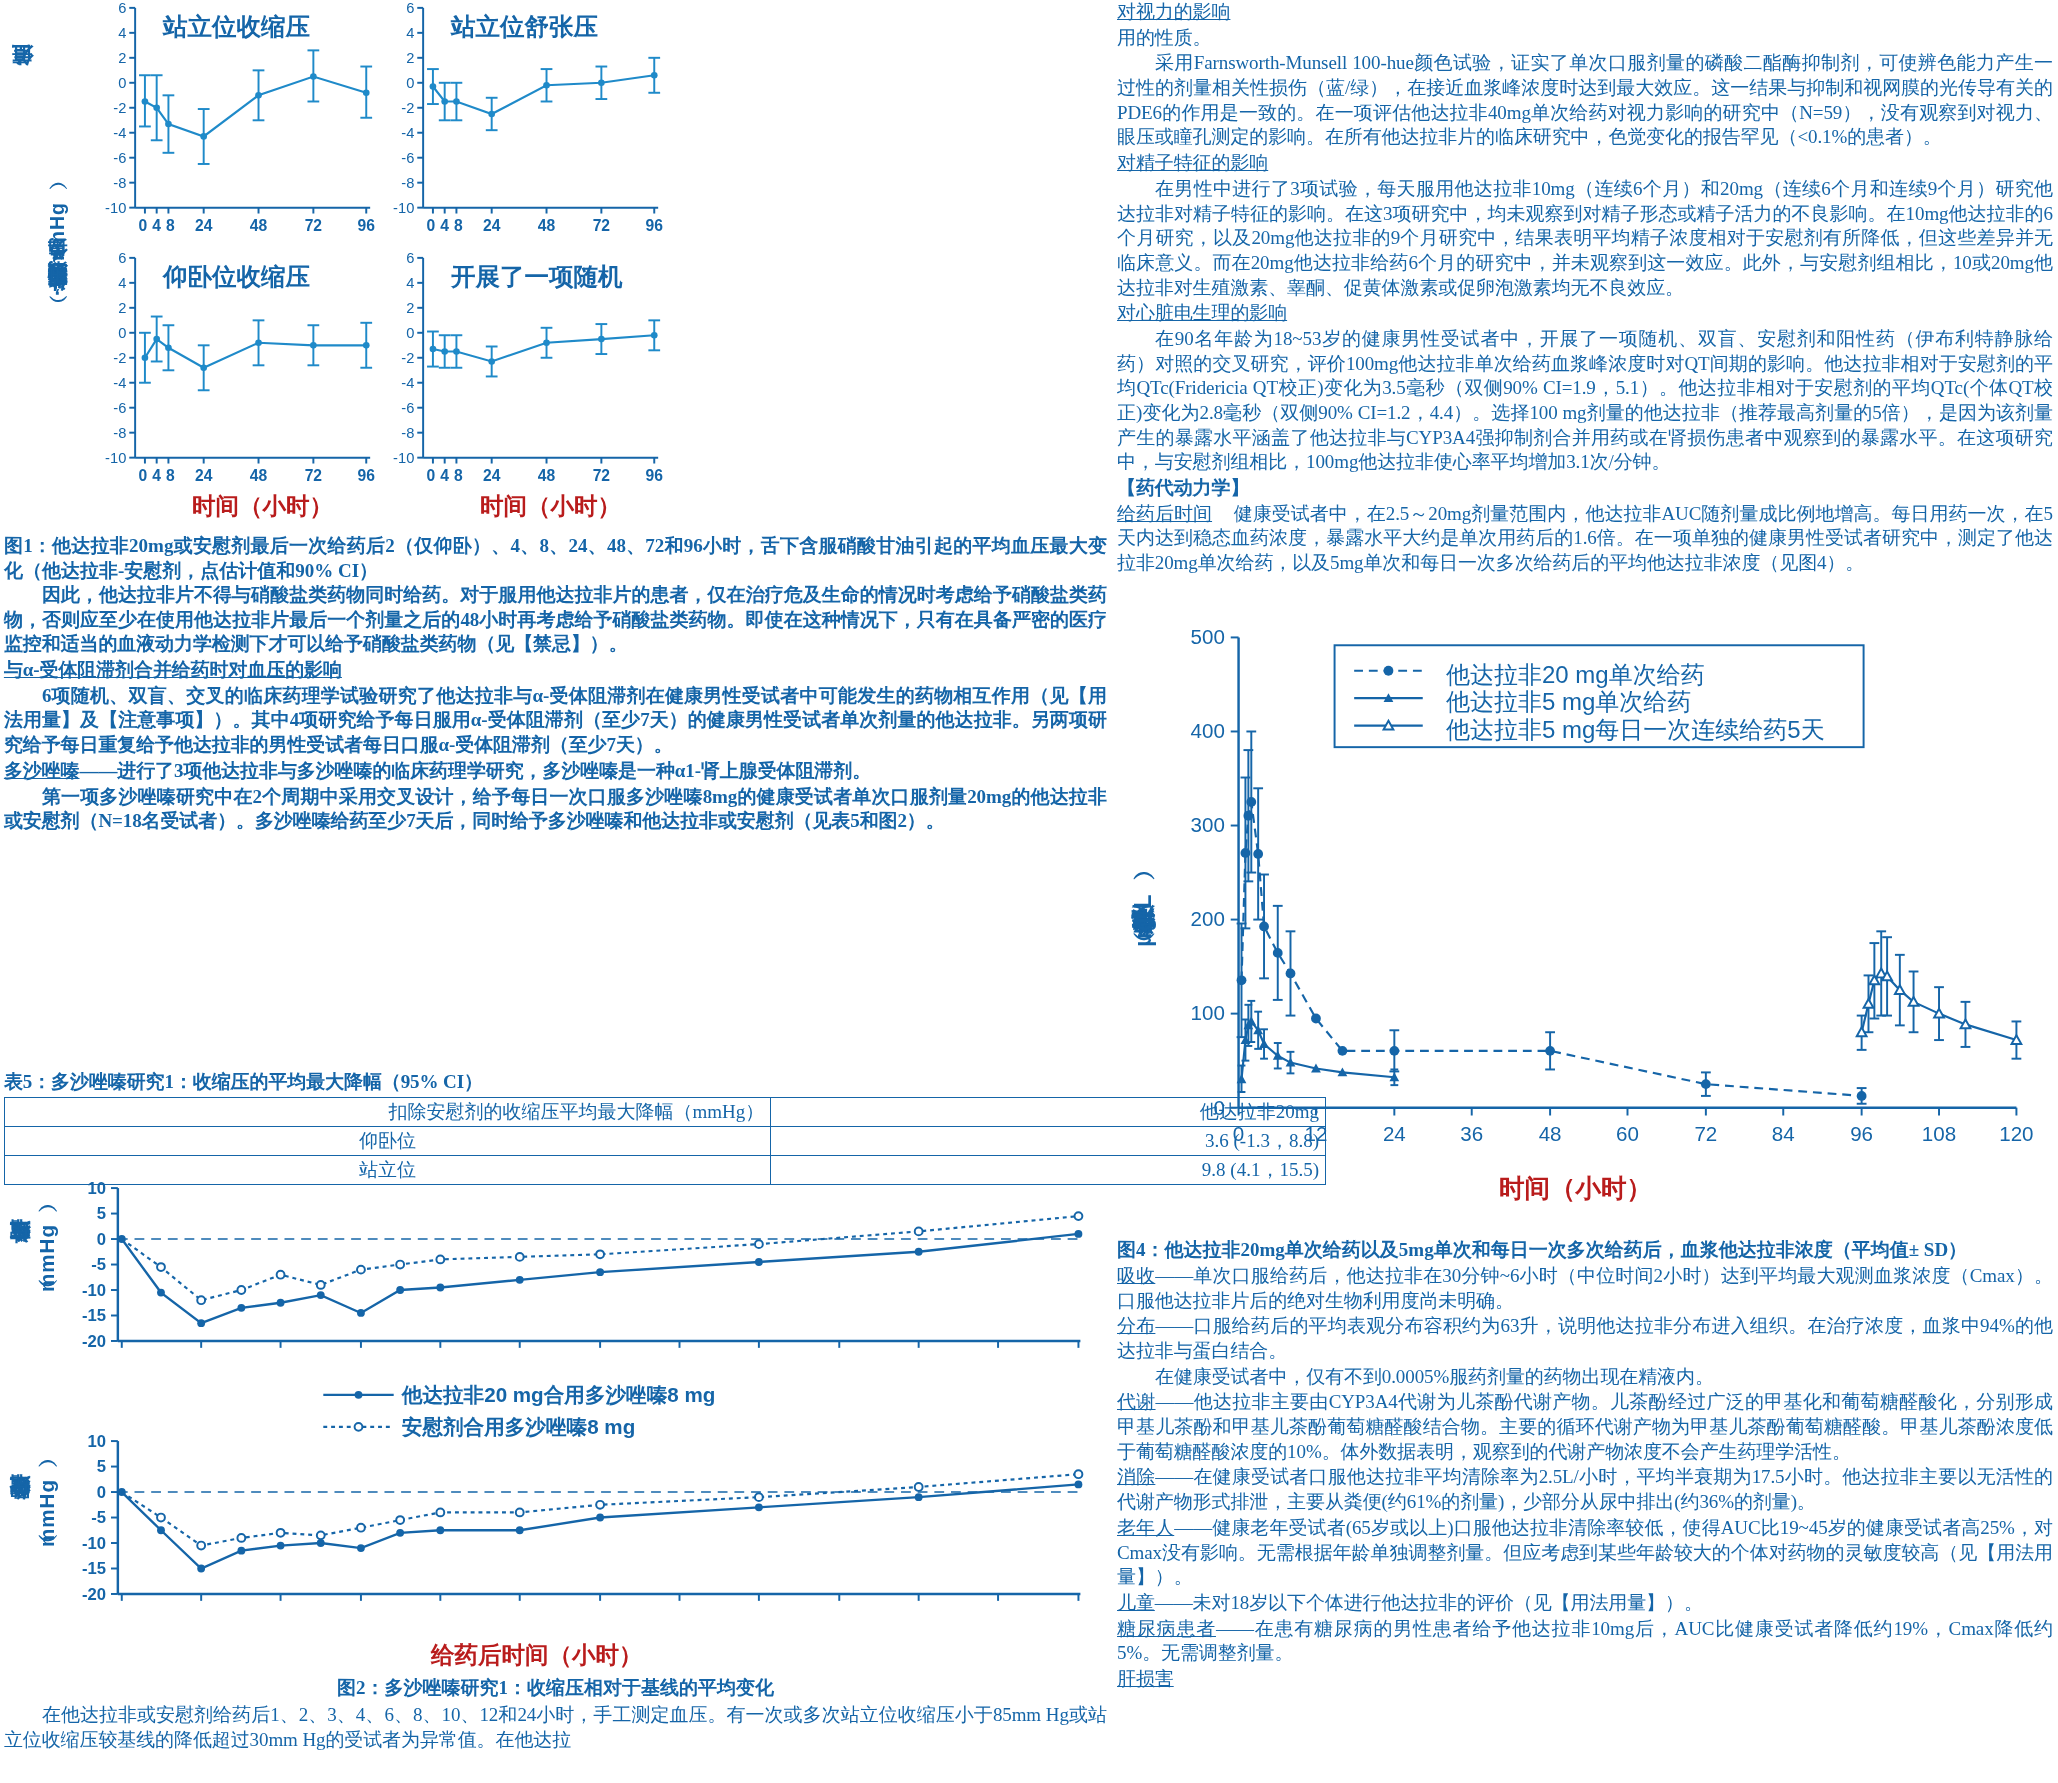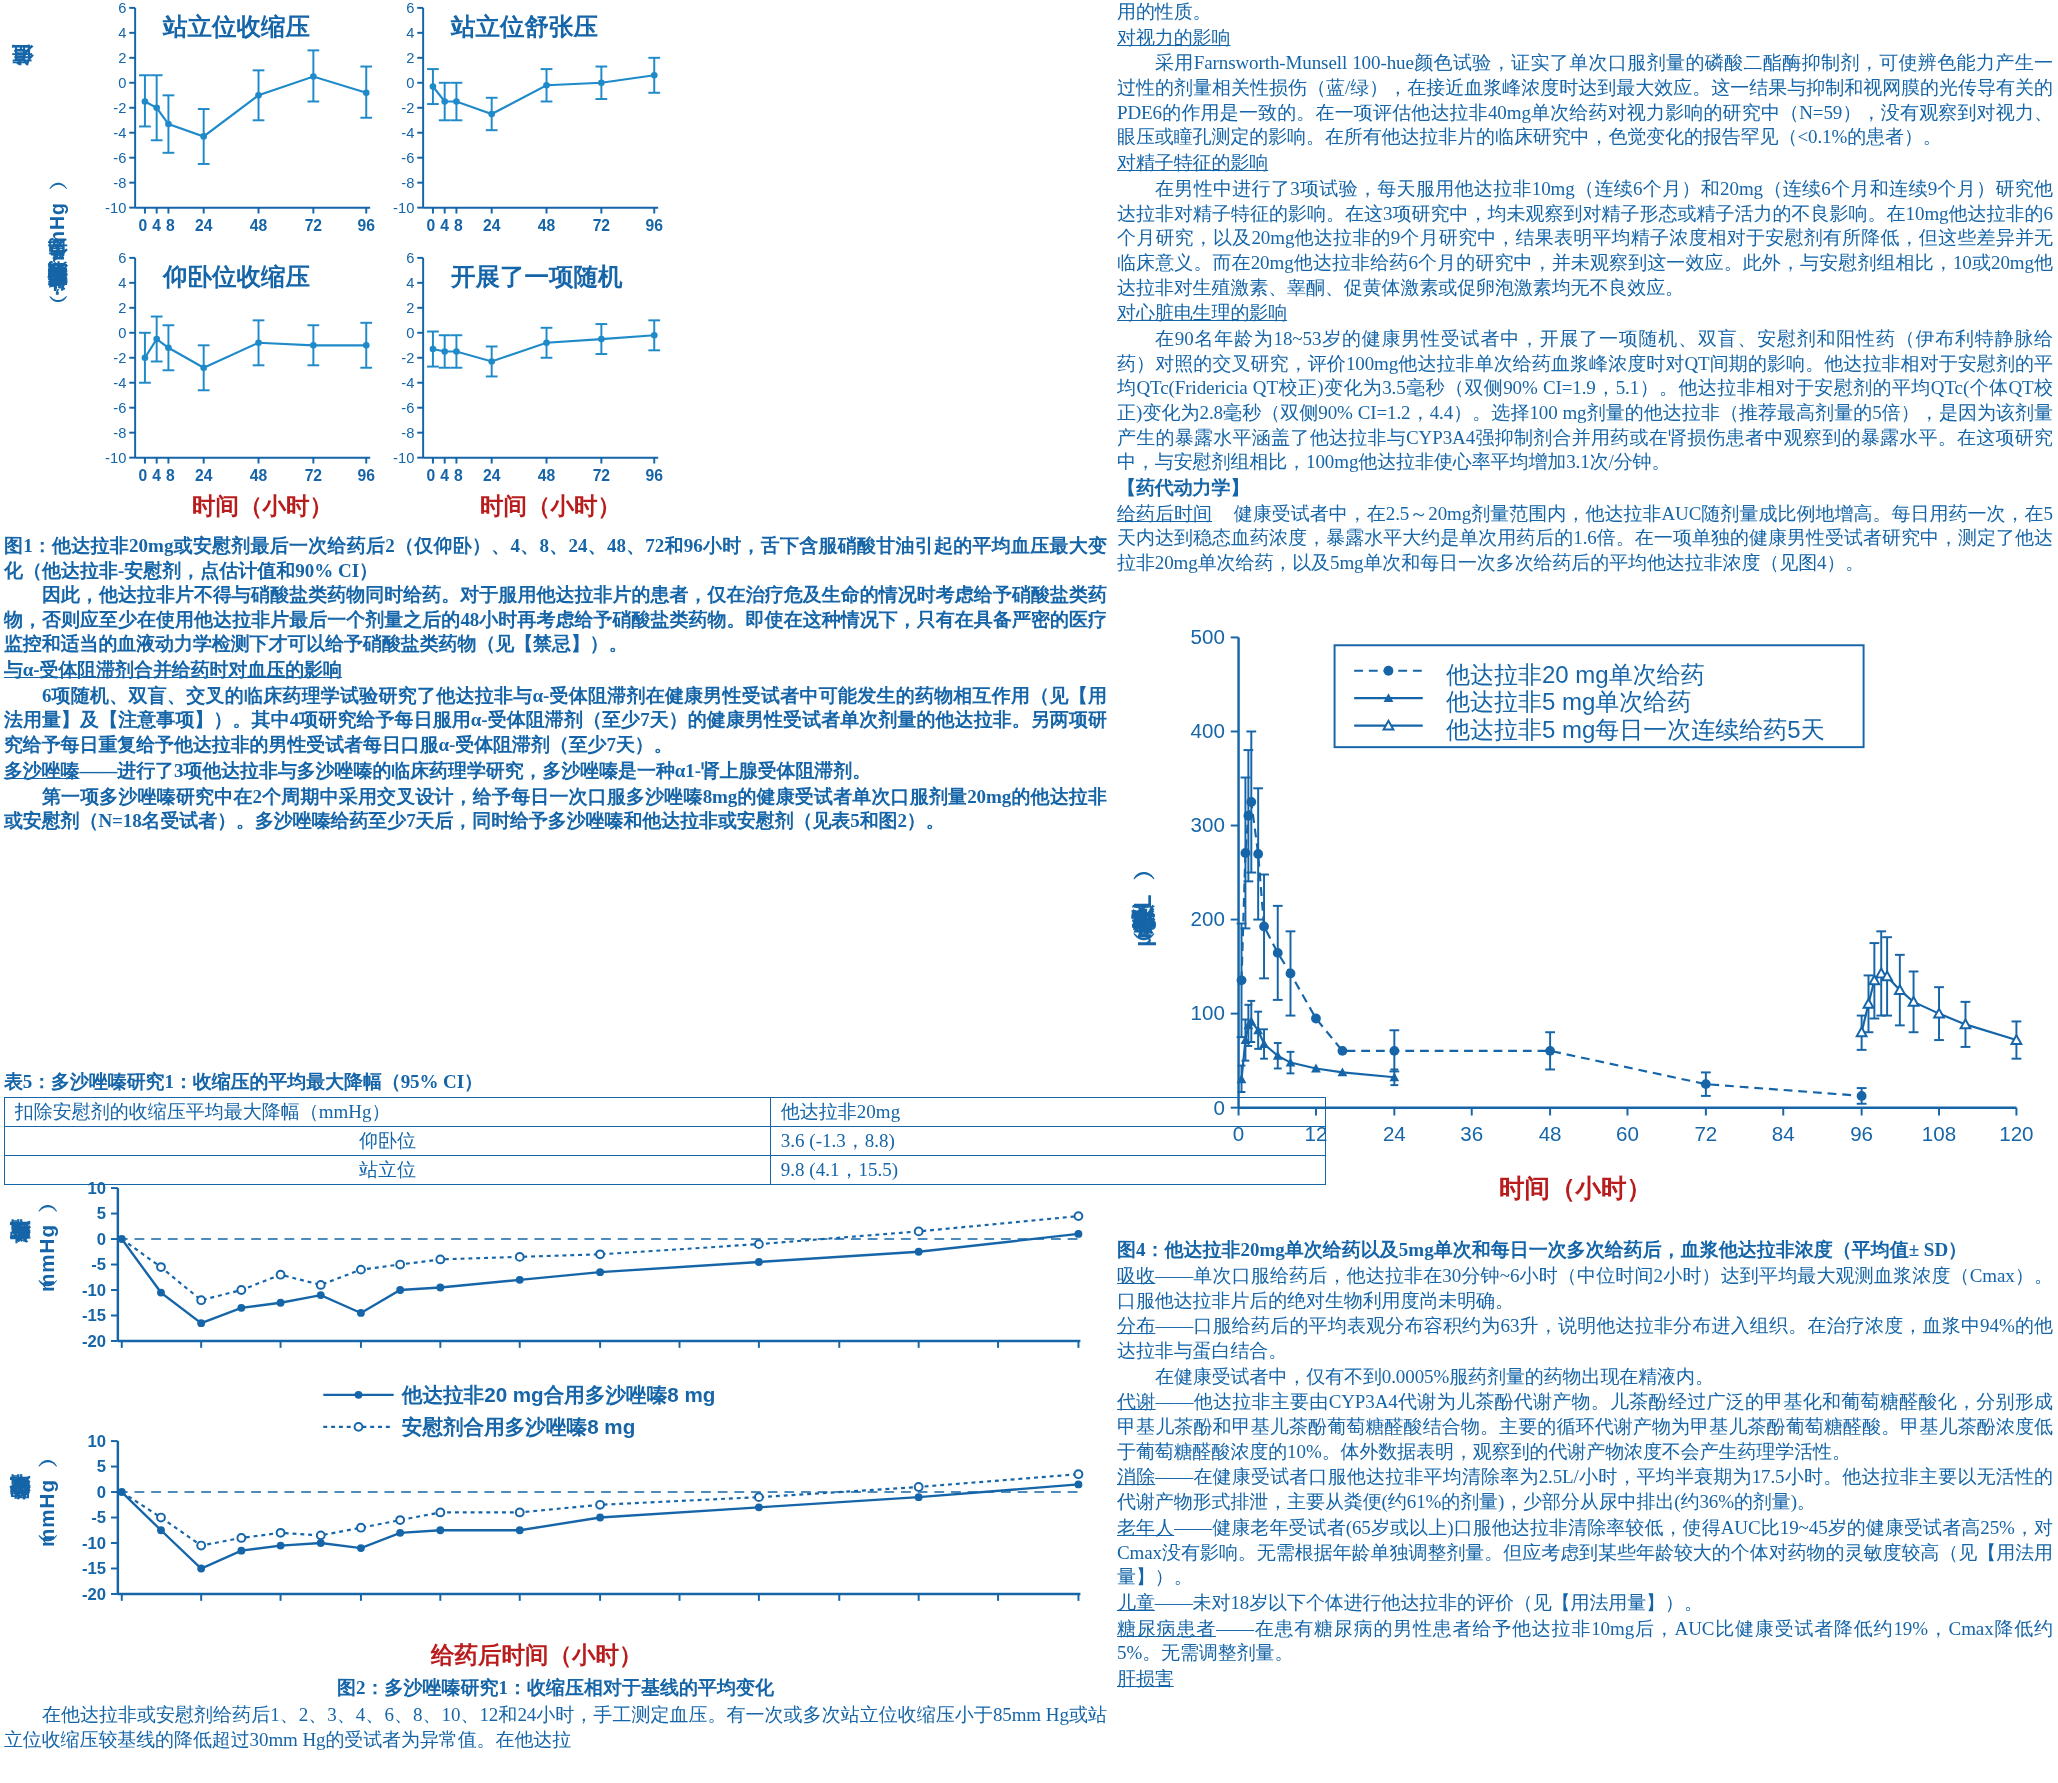--- a/index.html
+++ b/index.html
@@ -66,21 +66,21 @@
     border-collapse: collapse; width: 100%;
     font-size: 19px; color: #1565a8;
     font-family: "Liberation Serif", serif;
   }
   .tbl td, .tbl th {
     border: 1.5px solid #1565a8;
     padding: 1px 5.9px;
     text-align: center;
     font-weight: normal;
   }
-  .tbl .lead { text-align: left; padding-left: 9.8px; margin-left: 12px; }
+  .tbl .lead { text-align: right; padding-left: 9.8px; margin-left: 12px; }
 
   
   .fig2wrap { position: relative; width: 1112px; height: 382px; margin-top: 3.9px; }
   .legend-row {
     display: flex; align-items: center; gap: 7.8px;
     font-size: 20.6px; font-weight: bold; color: #1565a8;
     font-family: "Liberation Sans", sans-serif;
   }
 
   
@@ -684,22 +684,22 @@
     <div style="position:absolute; left:3.9px; top:1671px; width:1103px;">
       <div class="caption" style="text-align:center;">图2：多沙唑嗪研究1：收缩压相对于基线的平均变化</div>
       <p class="para indent" style="margin-top:2.9px;">在他达拉非或安慰剂给药后1、2、3、4、6、8、10、12和24小时，手工测定血压。有一次或多次站立位收缩压小于85mm Hg或站立位收缩压较基线的降低超过30mm Hg的受试者为异常值。在他达拉</p>
     </div>
 
   </div>
 
   <div class="col-right">
 
     <div style="position:absolute; left:0; top:0px; width:936px;">
+      <p class="para uline">对视力的影响</p>
       <p class="para">用的性质。</p>
-      <p class="para uline">对视力的影响</p>
       <p class="para indent">采用Farnsworth-Munsell 100-hue颜色试验，证实了单次口服剂量的磷酸二酯酶抑制剂，可使辨色能力产生一过性的剂量相关性损伤（蓝/绿），在接近血浆峰浓度时达到最大效应。这一结果与抑制和视网膜的光传导有关的PDE6的作用是一致的。在一项评估他达拉非40mg单次给药对视力影响的研究中（N=59），没有观察到对视力、眼压或瞳孔测定的影响。在所有他达拉非片的临床研究中，色觉变化的报告罕见（&lt;0.1%的患者）。</p>
       <p class="para uline">对精子特征的影响</p>
       <p class="para indent">在男性中进行了3项试验，每天服用他达拉非10mg（连续6个月）和20mg（连续6个月和连续9个月）研究他达拉非对精子特征的影响。在这3项研究中，均未观察到对精子形态或精子活力的不良影响。在10mg他达拉非的6个月研究，以及20mg他达拉非的9个月研究中，结果表明平均精子浓度相对于安慰剂有所降低，但这些差异并无临床意义。而在20mg他达拉非给药6个月的研究中，并未观察到这一效应。此外，与安慰剂组相比，10或20mg他达拉非对生殖激素、睾酮、促黄体激素或促卵泡激素均无不良效应。</p>
       <p class="para uline">对心脏电生理的影响</p>
       <p class="para indent">在90名年龄为18~53岁的健康男性受试者中，开展了一项随机、双盲、安慰剂和阳性药（伊布利特静脉给药）对照的交叉研究，评价100mg他达拉非单次给药血浆峰浓度时对QT间期的影响。他达拉非相对于安慰剂的平均QTc(Fridericia QT校正)变化为3.5毫秒（双侧90% CI=1.9，5.1）。他达拉非相对于安慰剂的平均QTc(个体QT校正)变化为2.8毫秒（双侧90% CI=1.2，4.4）。选择100 mg剂量的他达拉非（推荐最高剂量的5倍），是因为该剂量产生的暴露水平涵盖了他达拉非与CYP3A4强抑制剂合并用药或在肾损伤患者中观察到的暴露水平。在这项研究中，与安慰剂组相比，100mg他达拉非使心率平均增加3.1次/分钟。</p>
       <p class="para bold">【药代动力学】</p>
       <p class="para"><span class="uline">给药后时间</span><span style="padding-left:21.6px;">健康受试者中，在2.5～20mg剂量范围内，他达拉非AUC随剂量成比例地增高。每日用药一次，在5天内达到稳态血药浓度，暴露水平大约是单次用药后的1.6倍。在一项单独的健康男性受试者研究中，测定了他达拉非20mg单次给药，以及5mg单次和每日一次多次给药后的平均他达拉非浓度（见图4）。</span></p>
     </div>
 
     <div class="fig4wrap" style="position:absolute; left:0px; top:610px;">

